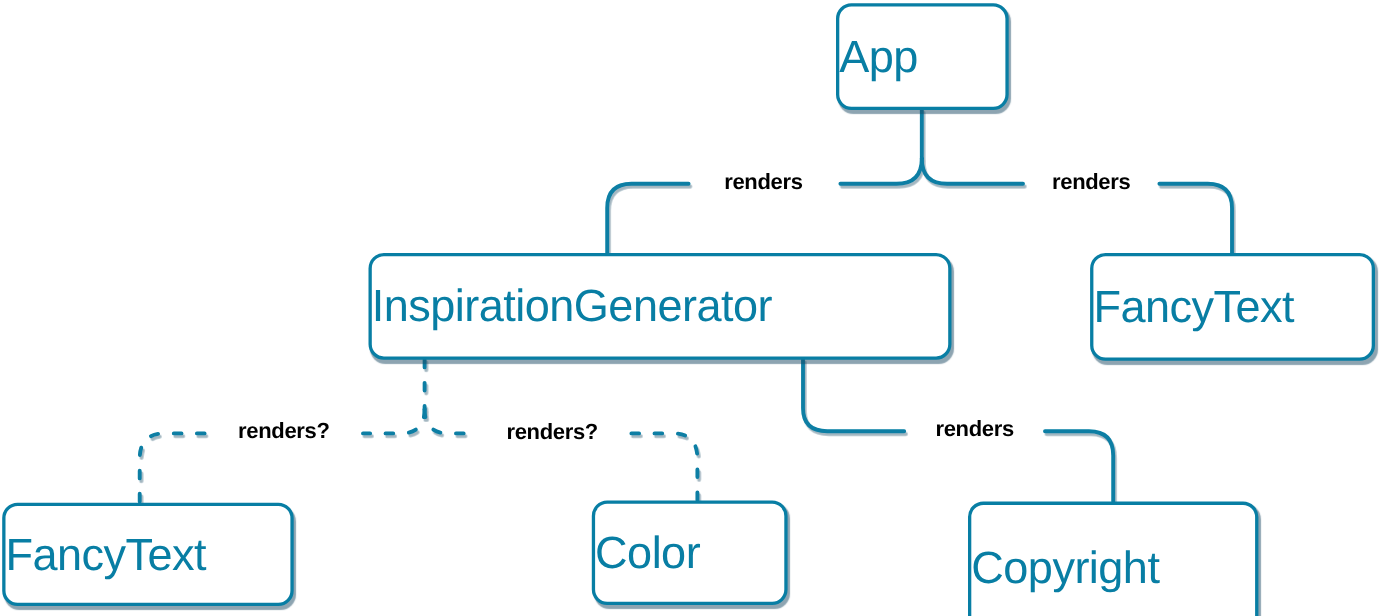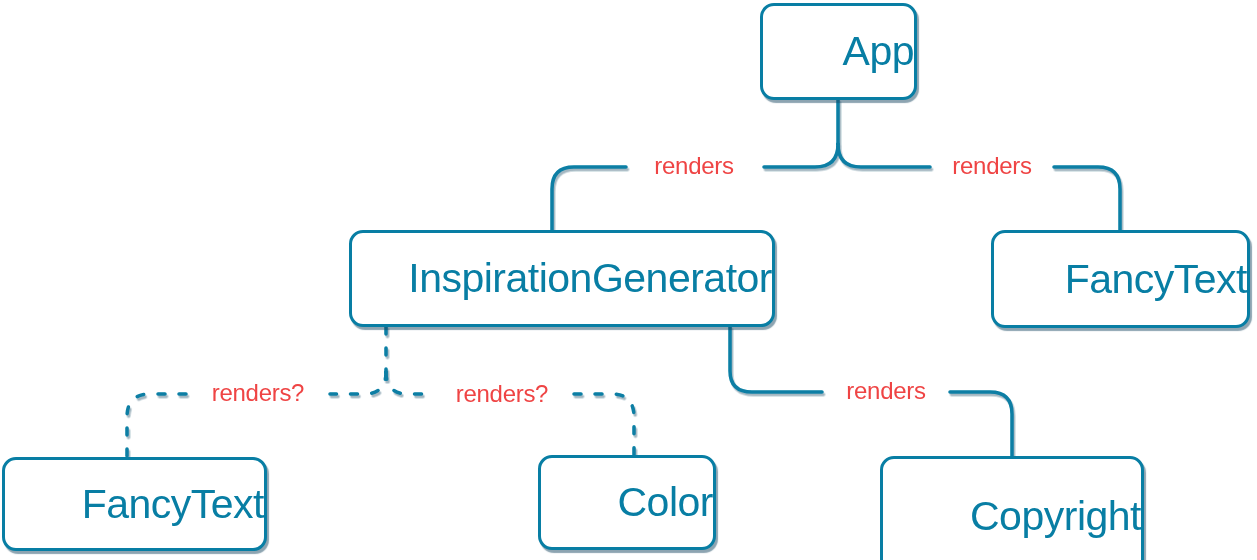--- a/index.html
+++ b/index.html
@@ -28,38 +28,38 @@
   }
   .node {
     position: absolute;
     box-sizing: border-box;
     background: #ffffff;
     border: 3px solid #087ea4;
     border-radius: 14px;
     box-shadow: 2px 3px 1px rgba(28, 74, 99, 0.5);
     display: flex;
     align-items: center;
-    justify-content: flex-end;
+    justify-content: flex-start;
     color: #087ea4;
     font-size: 41px;
     letter-spacing: -0.5px;
     white-space: nowrap;
   }
   .edge-label {
     position: absolute;
     transform: translate(-50%, -50%);
-    color: #ef4444;
-    font-size: 24px;
-    font-weight: normal;
+    color: #000000;
+    font-size: 20px;
+    font-weight: bold;
     letter-spacing: -0.3px;
     white-space: nowrap;
   }
   
   .node-app                   { left: 760px; top: 3px;   width: 157px; height: 97px; }
-  .node-inspiration-generator { left: 349px; top: 230px; width: 426px; height: 97px; }
+  .node-inspiration-generator { left: 335px; top: 230px; width: 530px; height: 97px; }
   .node-fancy-text-top        { left: 991px; top: 230px; width: 259px; height: 98px; }
   .node-fancy-text-bottom     { left: 2px;   top: 457px; width: 265px; height: 94px; }
   .node-color                 { left: 538px; top: 455px; width: 178px; height: 95px; }
   .node-copyright             { left: 880px; top: 456px; width: 264px; height: 120px; }
   
   .label-app-ig    { left: 694px; top: 166px; }
   .label-app-ft    { left: 992px; top: 166px; }
   .label-ig-ftb    { left: 258px; top: 393px; }
   .label-ig-color  { left: 502px; top: 394px; }
   .label-ig-copy   { left: 886px; top: 391px; }

